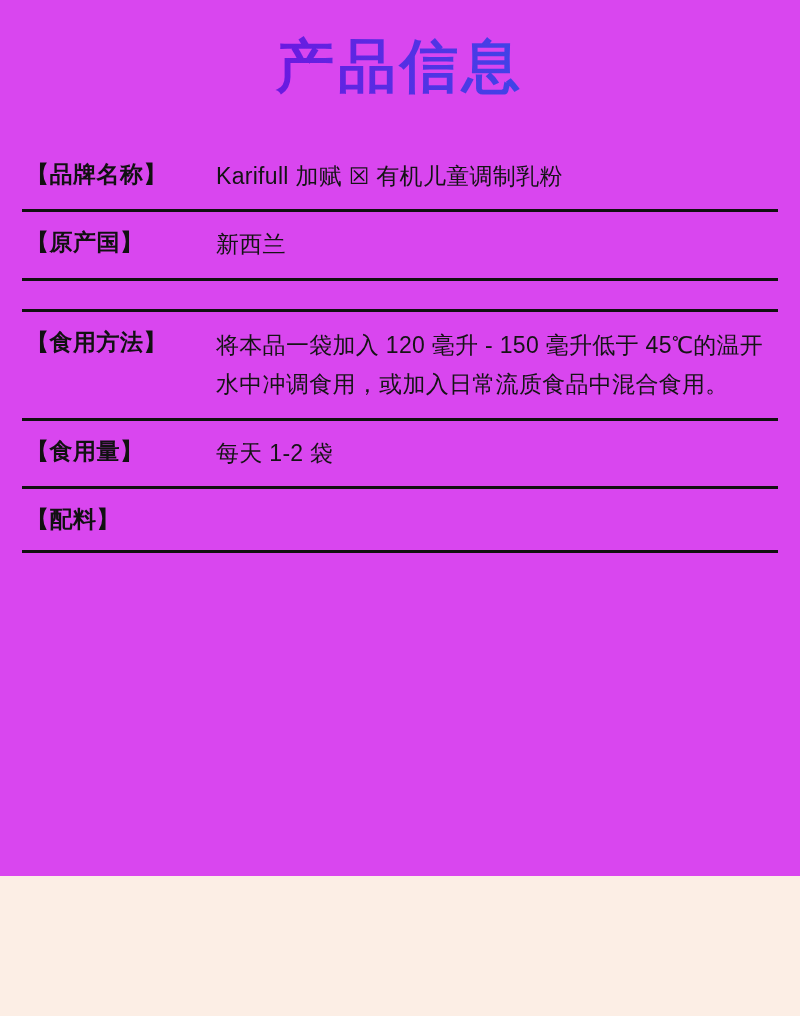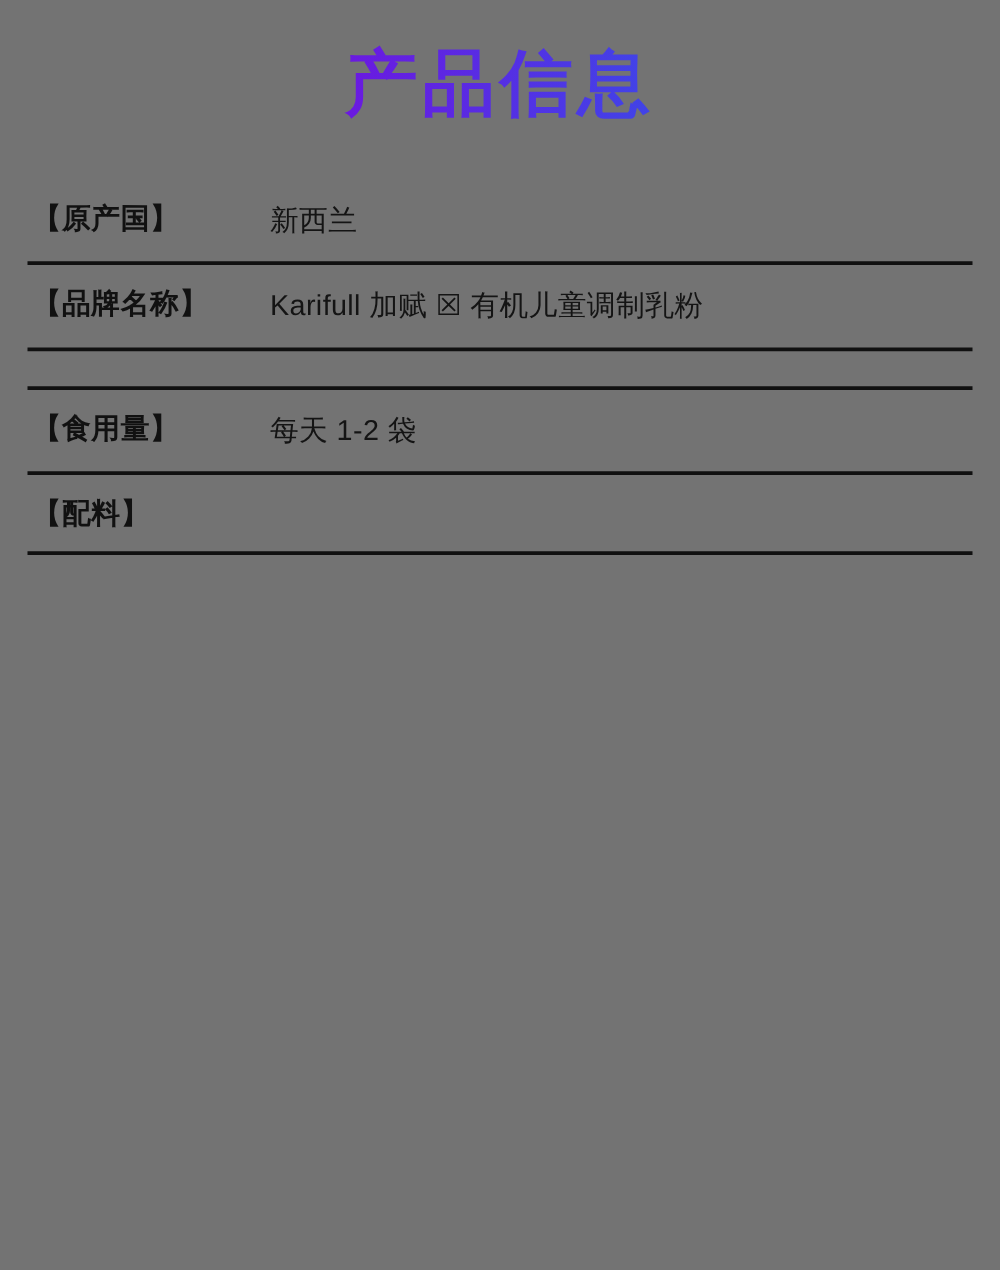--- a/index.html
+++ b/index.html
@@ -9,23 +9,23 @@
   body {
     width: 800px;
     height: 1016px;
     background: #fceee5;
     font-family: "Liberation Sans", sans-serif;
     overflow: hidden;
   }
   .page {
     position: relative;
     width: 800px;
-    height: 1016px;
+    height: 876px;
     box-sizing: border-box;
-    background: #737373;
+    background: #d946ef;
   }
   .title {
     text-align: center;
     font-size: 58px;
     font-weight: bold;
     letter-spacing: 4px;
     padding-top: 28px;
     padding-bottom: 10px;
     background: linear-gradient(90deg, #6a1ae0 0%, #6a1ae0 35%, #3a4ae8 70%, #2f7ce8 100%);
     -webkit-background-clip: text;
@@ -75,33 +75,37 @@
 </style>
 </head>
 <body>
 
 <div class="page">
 
   <div class="title">产品信息</div>
 
   <div class="table">
 
-    <div class="row">
-      <div class="label">【原产国】</div>
-      <div class="value">新西兰</div>
-    </div>
-
     <div class="row first">
       <div class="label">【品牌名称】</div>
       <div class="value">Karifull 加赋 ☒ 有机儿童调制乳粉</div>
     </div>
 
     <div class="row">
+      <div class="label">【原产国】</div>
+      <div class="value">新西兰</div>
     </div>
 
+    <div class="row">
+    </div>
+
+    <div class="row">
+      <div class="label">【食用方法】</div>
+      <div class="value tall">将本品一袋加入 120 毫升 - 150 毫升低于 45℃的温开水中冲调食用，或加入日常流质食品中混合食用。</div>
+    </div>
 
     <div class="row">
       <div class="label">【食用量】</div>
       <div class="value">每天 1-2 袋</div>
     </div>
 
     <div class="row last">
       <div class="label">【配料】</div>
     </div>
 

